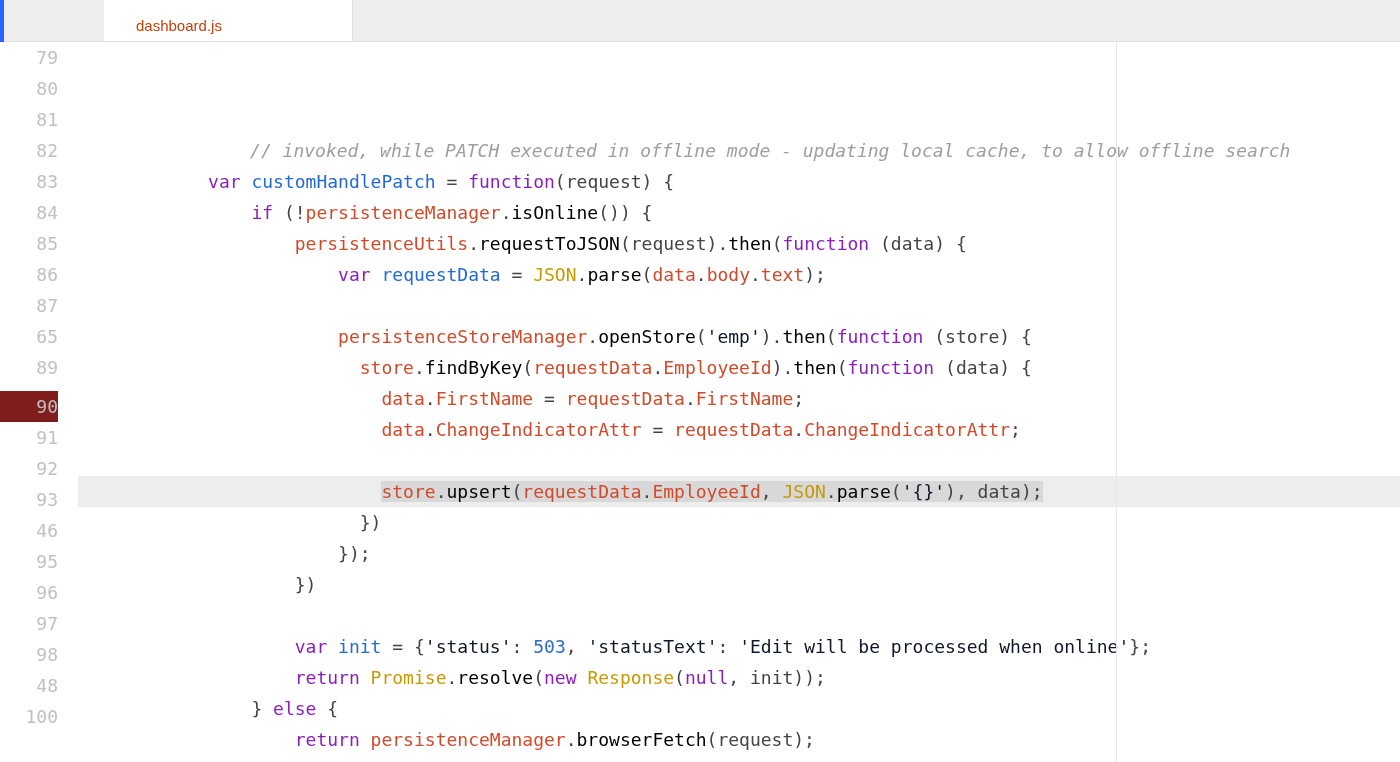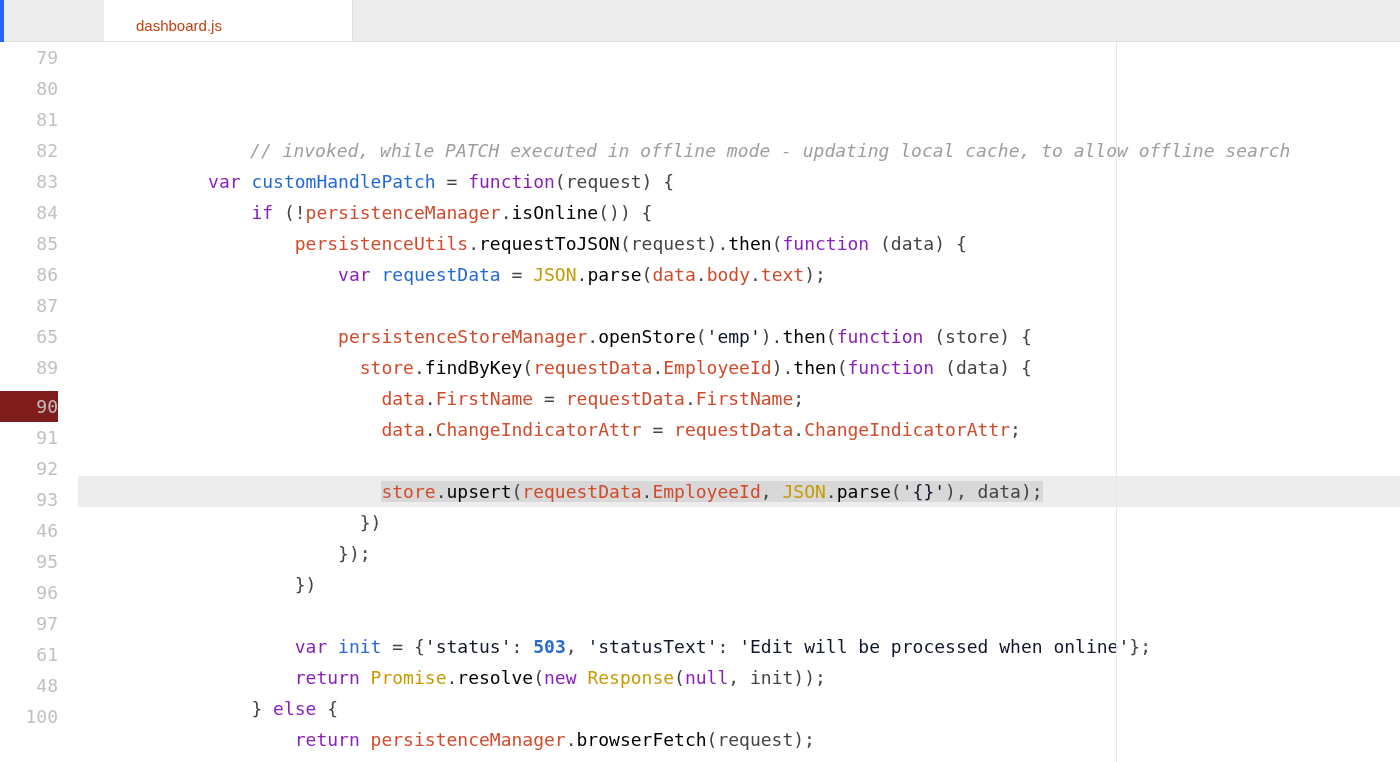--- a/index.html
+++ b/index.html
@@ -69,21 +69,21 @@
   }
 
   
   .c-comment { color: #9e9e9e; font-style: italic; margin-left: 42px; }
   .c-kw      { color: #8a1fbd; }   
   .c-def     { color: #236ad6; }   
   .c-id      { color: #d14a2a; }   
   .c-call    { color: #000000; }   
   .c-type    { color: #c69a00; margin-top: 32px; }   
   .c-str     { color: #0f172a; }   
-  .c-num     { color: #2a6bce; font-weight: bold; }   
+  .c-num     { color: #2a6bce; }   
   .c-punc    { color: #444; }
   .c-plain   { color: #444; }
   .c-bool    { color: #8a1fbd; }
   .selbg     { background: #d8d8d8; }
 
 </style>
 </head>
 <body>
 
 <div class="tab-bar">
@@ -107,20 +107,20 @@
       <div class="ln">65</div>
       <div class="ln">89</div>
       <div class="ln hl">90</div>
       <div class="ln">91</div>
       <div class="ln">92</div>
       <div class="ln">93</div>
       <div class="ln">46</div>
       <div class="ln">95</div>
       <div class="ln">96</div>
       <div class="ln">97</div>
-      <div class="ln">61</div>
+      <div class="ln">98</div>
       <div class="ln">48</div>
       <div class="ln">100</div>
     </div>
   <div class="code" id="code">
     <div class="ruler"></div>
   <div class="line"><span>            </span><span><span class="c-comment">// invoked, while PATCH executed in offline mode - updating local cache, to allow offline search</span></span></div><div class="line"><span>            </span><span><span class="c-kw">var </span><span class="c-def">customHandlePatch</span><span class="c-punc"> = </span><span class="c-kw">function</span><span class="c-punc">(</span><span class="c-plain">request</span><span class="c-punc">) {</span></span></div><div class="line"><span>                </span><span><span class="c-kw">if </span><span class="c-punc">(!</span><span class="c-id">persistenceManager</span><span class="c-punc">.</span><span class="c-call">isOnline</span><span class="c-punc">()) {</span></span></div><div class="line"><span>                    </span><span><span class="c-id">persistenceUtils</span><span class="c-punc">.</span><span class="c-call">requestToJSON</span><span class="c-punc">(</span><span class="c-plain">request</span><span class="c-punc">).</span><span class="c-call">then</span><span class="c-punc">(</span><span class="c-kw">function </span><span class="c-punc">(</span><span class="c-plain">data</span><span class="c-punc">) {</span></span></div><div class="line"><span>                        </span><span><span class="c-kw">var </span><span class="c-def">requestData</span><span class="c-punc"> = </span><span class="c-type">JSON</span><span class="c-punc">.</span><span class="c-call">parse</span><span class="c-punc">(</span><span class="c-id">data</span><span class="c-punc">.</span><span class="c-id">body</span><span class="c-punc">.</span><span class="c-id">text</span><span class="c-punc">);</span></span></div><div class="line"><span>    </span><span><span class="c-plain"></span></span></div><div class="line"><span>                        </span><span><span class="c-id">persistenceStoreManager</span><span class="c-punc">.</span><span class="c-call">openStore</span><span class="c-punc">(</span><span class="c-str">'emp'</span><span class="c-punc">).</span><span class="c-call">then</span><span class="c-punc">(</span><span class="c-kw">function </span><span class="c-punc">(</span><span class="c-plain">store</span><span class="c-punc">) {</span></span></div><div class="line"><span>                          </span><span><span class="c-id">store</span><span class="c-punc">.</span><span class="c-call">findByKey</span><span class="c-punc">(</span><span class="c-id">requestData</span><span class="c-punc">.</span><span class="c-id">EmployeeId</span><span class="c-punc">).</span><span class="c-call">then</span><span class="c-punc">(</span><span class="c-kw">function </span><span class="c-punc">(</span><span class="c-plain">data</span><span class="c-punc">) {</span></span></div><div class="line"><span>                            </span><span><span class="c-id">data</span><span class="c-punc">.</span><span class="c-id">FirstName</span><span class="c-punc"> = </span><span class="c-id">requestData</span><span class="c-punc">.</span><span class="c-id">FirstName</span><span class="c-punc">;</span></span></div><div class="line"><span>                            </span><span><span class="c-id">data</span><span class="c-punc">.</span><span class="c-id">ChangeIndicatorAttr</span><span class="c-punc"> = </span><span class="c-id">requestData</span><span class="c-punc">.</span><span class="c-id">ChangeIndicatorAttr</span><span class="c-punc">;</span></span></div><div class="line"><span>    </span><span><span class="c-plain"></span></span></div><div class="line hl"><span>                            </span><span class="selbg"><span class="c-id">store</span><span class="c-punc">.</span><span class="c-call">upsert</span><span class="c-punc">(</span><span class="c-id">requestData</span><span class="c-punc">.</span><span class="c-id">EmployeeId</span><span class="c-punc">, </span><span class="c-type">JSON</span><span class="c-punc">.</span><span class="c-call">parse</span><span class="c-punc">(</span><span class="c-str">'{}'</span><span class="c-punc">), </span><span class="c-plain">data</span><span class="c-punc">);</span></span></div><div class="line"><span>                          </span><span><span class="c-punc">})</span></span></div><div class="line"><span>                        </span><span><span class="c-punc">});</span></span></div><div class="line"><span>                    </span><span><span class="c-punc">})</span></span></div><div class="line"><span>    </span><span><span class="c-plain"></span></span></div><div class="line"><span>                    </span><span><span class="c-kw">var </span><span class="c-def">init</span><span class="c-punc"> = {</span><span class="c-str">'status'</span><span class="c-punc">: </span><span class="c-num">503</span><span class="c-punc">, </span><span class="c-str">'statusText'</span><span class="c-punc">: </span><span class="c-str">'Edit will be processed when online'</span><span class="c-punc">};</span></span></div><div class="line"><span>                    </span><span><span class="c-kw">return </span><span class="c-type">Promise</span><span class="c-punc">.</span><span class="c-call">resolve</span><span class="c-punc">(</span><span class="c-kw">new </span><span class="c-type">Response</span><span class="c-punc">(</span><span class="c-bool">null</span><span class="c-punc">, </span><span class="c-plain">init</span><span class="c-punc">));</span></span></div><div class="line"><span>                </span><span><span class="c-punc">} </span><span class="c-kw">else</span><span class="c-punc"> {</span></span></div><div class="line"><span>                    </span><span><span class="c-kw">return </span><span class="c-id">persistenceManager</span><span class="c-punc">.</span><span class="c-call">browserFetch</span><span class="c-punc">(</span><span class="c-plain">request</span><span class="c-punc">);</span></span></div><div class="line"><span>                </span><span><span class="c-punc">}</span></span></div></div>
 </div>
 
 </body></html>

